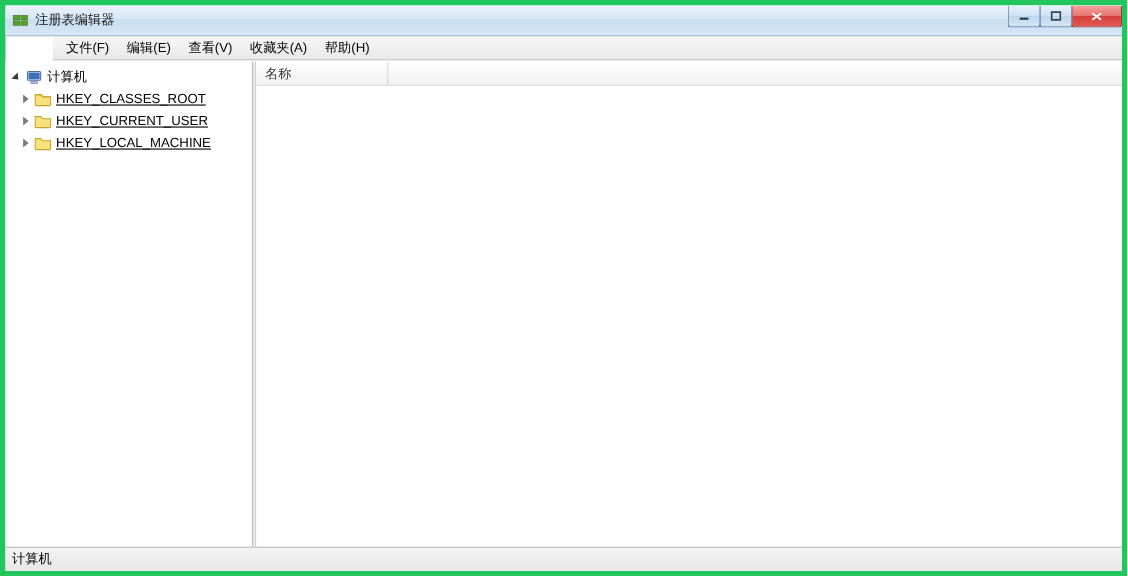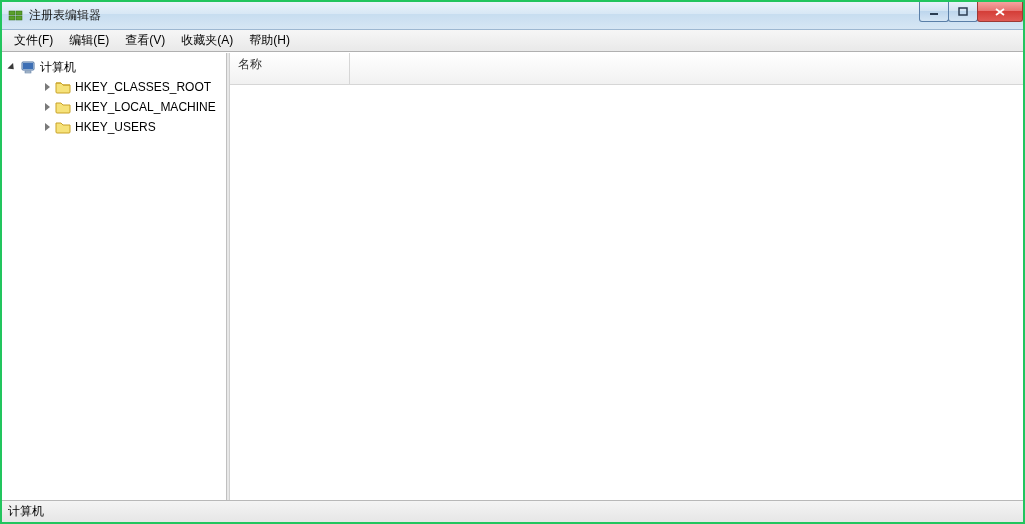--- a/index.html
+++ b/index.html
@@ -1,20 +1,20 @@
 <!DOCTYPE html>
 <html><head>
 <meta charset="utf-8">
 <style>
   * { box-sizing: border-box; margin: 0; padding: 0; }
   html, body { width: 1025px; height: 524px; font-family: "Microsoft YaHei", Tahoma, sans-serif; font-size: 12px; color: #000; overflow: hidden; background: #fff; }
 
   .window {
     width: 1025px; height: 524px;
-    border: 2px solid #22c55e;
+    border: 5px solid #22c55e;
     background: #fff;
     display: flex; flex-direction: column;
   }
 
   
   .titlebar {
     height: 28px;
     background: linear-gradient(to bottom, #eaf3fb 0%, #d7e7f5 45%, #c7ddf0 46%, #d6e6f4 100%);
     border-bottom: 1px solid #9db7d1;
     display: flex; align-items: center;
@@ -40,45 +40,46 @@
   }
   .win-btn svg { display: block; }
 
   
   .menubar {
     height: 22px;
     background: linear-gradient(to bottom, #f6f6f6, #e9e9e9);
     border-bottom: 1px solid #b0b0b0;
     display: flex; align-items: flex-end;
     padding: 0 4px;
+    margin-left: 43px;
   }
   .menu-item { padding: 2px 8px; cursor: default; }
 
   
   .content {
     flex: 1; display: flex; min-height: 0;
     border-top: 1px solid #fff;
   }
   .tree-pane {
     width: 225px;
     border-right: 1px solid #c0c0c0;
     background: #fff;
     overflow: auto;
     padding: 4px 0;
   }
   .splitter { width: 3px; background: #e8e8e8; cursor: col-resize; border-right: 1px solid #d0d0d0; }
 
   .tree-node { display: flex; align-items: center; height: 20px; padding-left: 4px; white-space: nowrap; }
   .tree-node .expander { width: 12px; height: 12px; margin-right: 2px; flex-shrink: 0; display:flex; align-items:center; justify-content:center; }
   .tree-node .node-icon { width: 16px; height: 16px; margin-right: 4px; flex-shrink: 0; }
-  .tree-children { padding-left: 35px; }
+  .tree-children { padding-left: 8px; text-decoration: underline; }
 
   .list-pane { flex: 1; background: #fff; display: flex; flex-direction: column; min-width: 0; }
   .list-header {
-    height: 32px;
+    height: 22px;
     display: flex;
     border-bottom: 1px solid #d6d6d6;
     background: linear-gradient(to bottom, #ffffff, #f1f1f1);
   }
   .col-header {
     border-right: 1px solid #d6d6d6;
     padding: 3px 8px;
     color: #333;
     flex-shrink: 0;
   }
@@ -183,32 +184,32 @@
         </div>
         <div class="tree-node">
           <span class="expander">
               <span class="tri-right"></span>
             </span>
           <span class="node-icon">
             <svg width="16" height="16" viewBox="0 0 16 16">
                 <path d="M1 4 h5 l2 2 h7 v7 a1 1 0 0 1 -1 1 h-12 a1 1 0 0 1 -1 -1 z" fill="#f6e27a" stroke="#c9a227"></path>
               </svg>
           </span>
-          <span>HKEY_LOCAL_MACHINE</span>
+          <span>HKEY_CURRENT_USER</span>
         </div>
         <div class="tree-node">
           <span class="expander">
               <span class="tri-right"></span>
             </span>
           <span class="node-icon">
             <svg width="16" height="16" viewBox="0 0 16 16">
                 <path d="M1 4 h5 l2 2 h7 v7 a1 1 0 0 1 -1 1 h-12 a1 1 0 0 1 -1 -1 z" fill="#f6e27a" stroke="#c9a227"></path>
               </svg>
           </span>
-          <span>HKEY_USERS</span>
+          <span>HKEY_LOCAL_MACHINE</span>
         </div>
       </div>
     </div>
 
     <div class="splitter"></div>
 
     <div class="list-pane">
       <div class="list-header">
         <div class="col-header" style="width:120px">名称</div>
         <div class="col-header" style="flex:1;border-right:none"></div>

